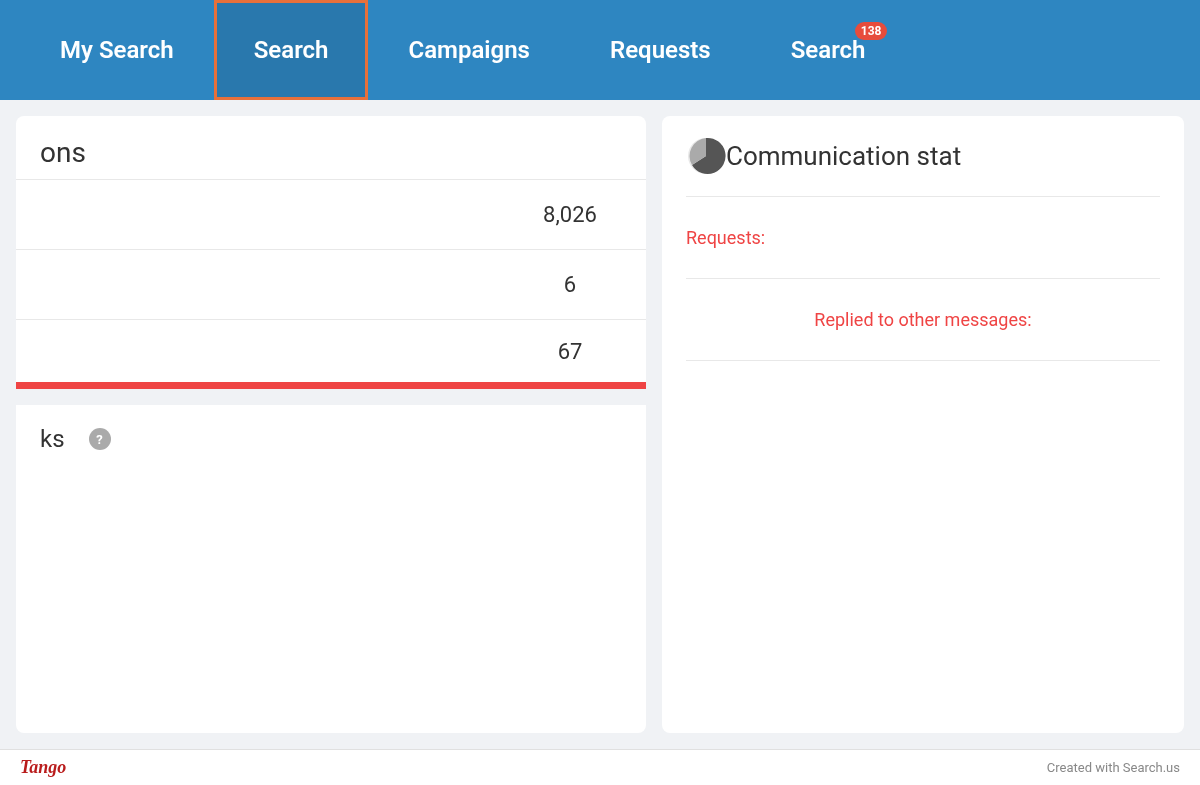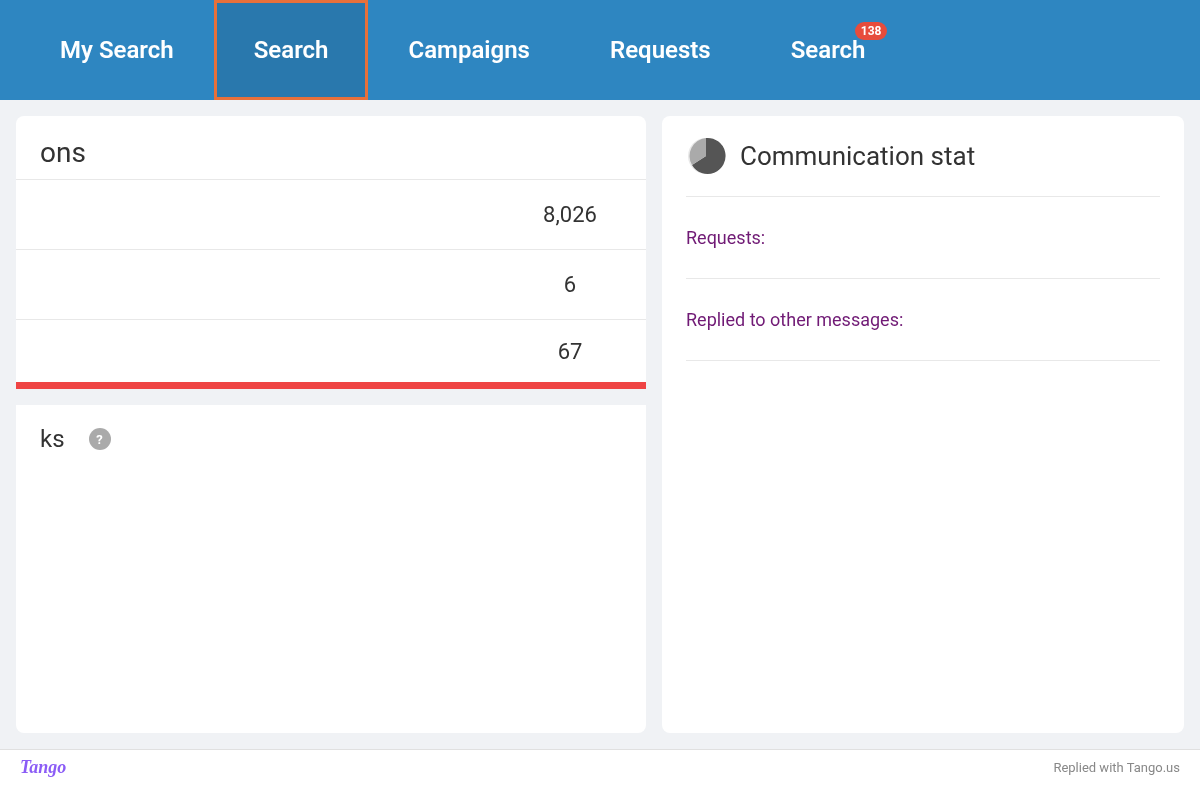--- a/index.html
+++ b/index.html
@@ -135,64 +135,65 @@
     .right-panel {
       background: white;
       border-radius: 8px;
       flex: 1;
       overflow: hidden;
       padding: 20px 24px;
     }
     .right-panel-header {
       display: flex;
       align-items: center;
-      gap: 14px;
+      gap: 0;
       margin-bottom: 20px;
     }
     .pie-icon {
       width: 40px;
       height: 40px;
       flex-shrink: 0;
     }
     .right-panel-title {
       font-size: 26px;
       font-weight: 400;
       color: #333;
     }
     .comm-row {
       border-top: 1px solid #e8e8e8;
       padding: 30px 0;
       font-size: 18px;
-      color: #701a75;
+      color: #ef4444;
       min-height: 64px;
       display: flex;
       align-items: center;
     }
     .comm-row:last-child {
       border-bottom: 1px solid #e8e8e8;
+      justify-content: center;
     }
 
     
     .footer {
       height: 36px;
       background: white;
       border-top: 1px solid #e0e0e0;
       display: flex;
       align-items: center;
       justify-content: space-between;
       padding: 0 20px;
       position: absolute;
       bottom: 0;
       left: 0;
       right: 0;
     }
     .footer-logo {
       font-family: Georgia, serif;
       font-style: italic;
-      color: #8b5cf6;
+      color: #b91c1c;
       font-size: 18px;
       font-weight: bold;
     }
     .footer-credit {
       font-size: 13px;
       color: #888;
     }
   </style>
 </head>
 <body>
@@ -261,14 +262,14 @@
     </div>
     <div class="comm-row">
       <span>Replied to other messages:</span>
     </div>
   </div>
 
 </div>
 
 <div class="footer">
   <span class="footer-logo">Tango</span>
-  <span class="footer-credit">Replied with Tango.us</span>
+  <span class="footer-credit">Created with Search.us</span>
 </div>
 
 </body></html>

